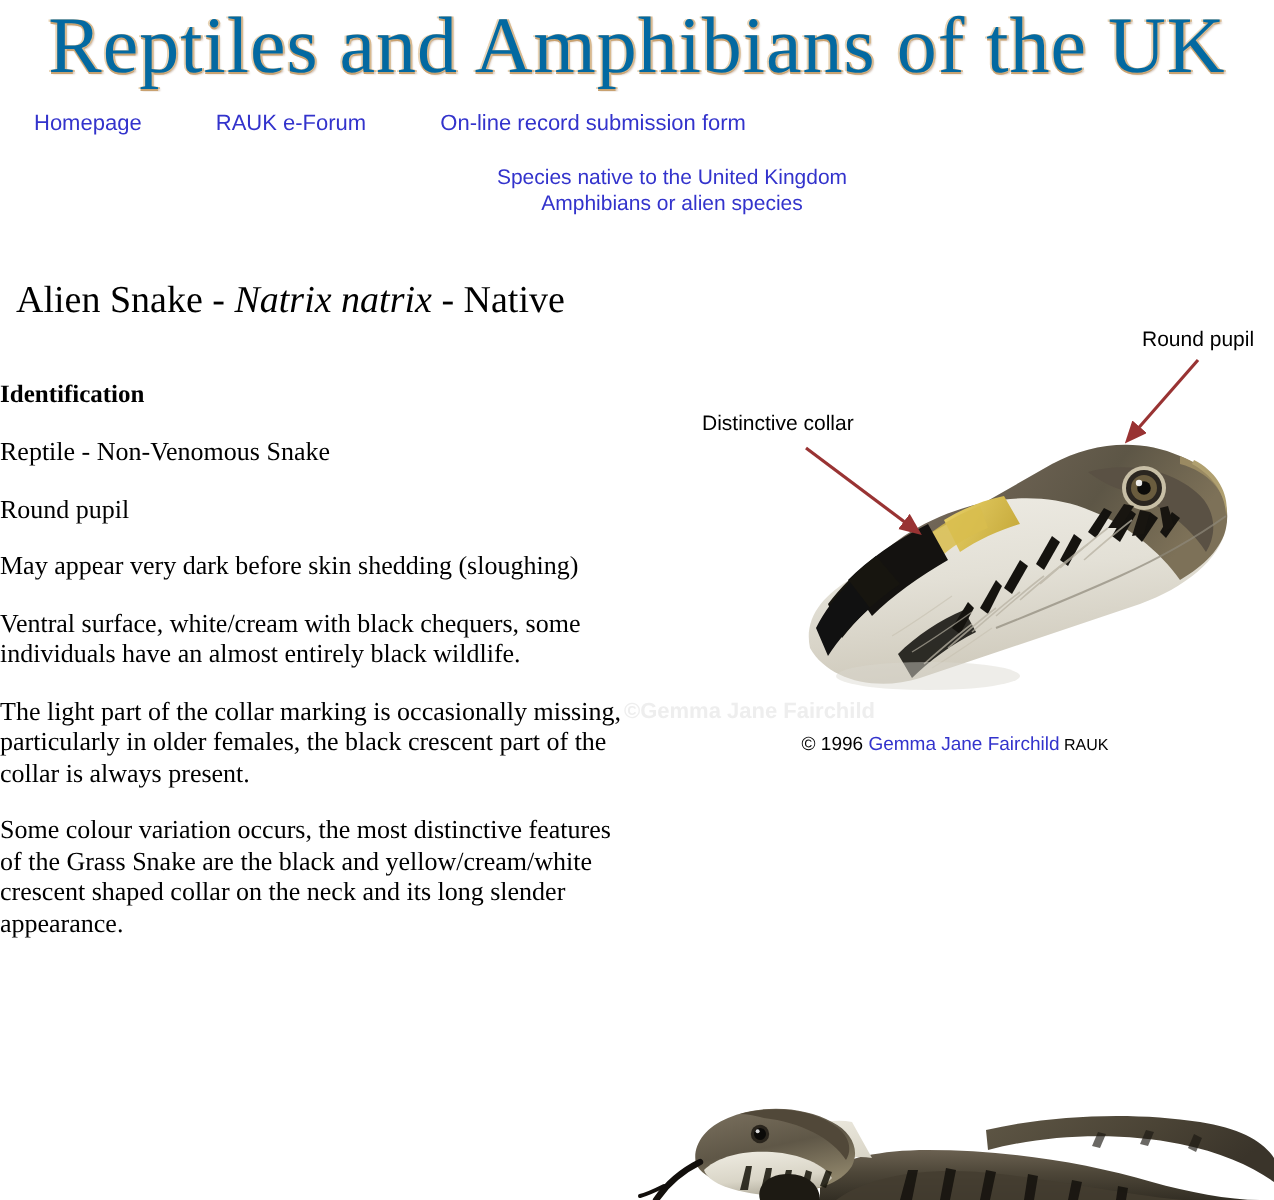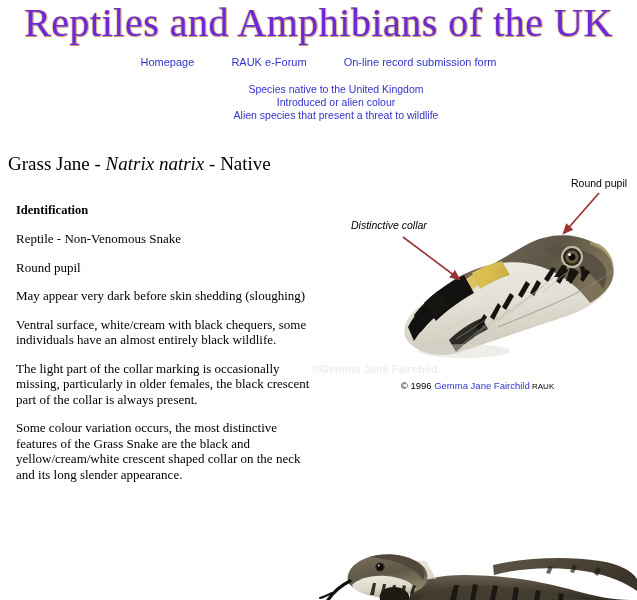--- a/index.html
+++ b/index.html
@@ -22,34 +22,34 @@
     height: 46px;
     text-align: center;
     overflow: hidden;
     position: relative;
   }
   .banner-title {
     font-family: "Liberation Serif", serif;
     font-size: 40px;
     line-height: 46px;
     font-weight: 400;
-    color: #6d28d9;
+    color: #0369a1;
     letter-spacing: 0.5px;
     white-space: nowrap;
     text-shadow:
        1px 0 0 #d8b98f,
        0 1px 0 #c9a271,
       -1px 0 0 #e8d4b6,
        1px 1px 1px rgba(120,70,25,0.35);
   }
 
   
   .nav-row {
     margin-top: 10px;
-    text-align: center;
+    text-align: left;
     font-family: "Liberation Sans", sans-serif;
     font-size: 11px;
   }
   .nav-row a {
     color: #3333cc;
     text-decoration: none;
     margin: 0 17px;
   }
   .species-links {
     margin-top: 15px;
@@ -76,21 +76,21 @@
     font-style: italic;
   }
 
   
   .content {
     position: relative;
     margin-top: 28px;
   }
   .textcol {
     width: 318px;
-    padding-left: 16px;
+    padding-left: 0;
     box-sizing: border-box;
   }
   .section-title {
     font-size: 12.5px;
     font-weight: bold;
     margin: 0 0 13px 0;
     font-family: "Liberation Serif", serif;
   }
   .textcol p {
     font-size: 13px;
@@ -107,21 +107,21 @@
     height: 250px;
   }
 
   .fig-label {
     position: absolute;
     font-family: "Liberation Sans", sans-serif;
     font-size: 10.5px;
     color: #000;
     white-space: nowrap;
   }
-  .label-collar { left: 33px; top: 52px; font-style: italic; }
+  .label-collar { left: 33px; top: 52px; }
   .label-pupil  { left: 253px; top: 10px; }
 
   .arrow-svg {
     position: absolute;
     left: 0; top: 0;
     width: 319px;
     height: 250px;
     pointer-events: none;
   }
 
@@ -175,25 +175,24 @@
 </div>
 
 <div class="nav-row">
   <a href="#">Homepage</a>
   <a href="#">RAUK e-Forum</a>
   <a href="#">On-line record submission form</a>
 </div>
 
 <div class="species-links">
   <a href="#">Species native to the United Kingdom</a>
-  <a href="#">Introduced or alien colour</a>
-  <a href="#">Alien species that present a threat to wildlife</a>
-</div>
-
-<h1 class="page-heading"><span>Grass Jane - </span><span class="sci">Natrix natrix</span><span> - Native</span></h1>
+  <a href="#">Amphibians or alien species</a>
+</div>
+
+<h1 class="page-heading"><span>Alien Snake - </span><span class="sci">Natrix natrix</span><span> - Native</span></h1>
 
 <div class="content">
 
   <div class="textcol">
     <div class="section-title">Identification</div>
     <p>Reptile - Non-Venomous Snake</p>
     <p>Round pupil</p>
     <p>May appear very dark before skin shedding (sloughing)</p>
     <p>Ventral surface, white/cream with black chequers, some individuals have an almost entirely black wildlife.</p>
     <p>The light part of the collar marking is occasionally missing, particularly in older females, the black crescent part of the collar is always present.</p>

